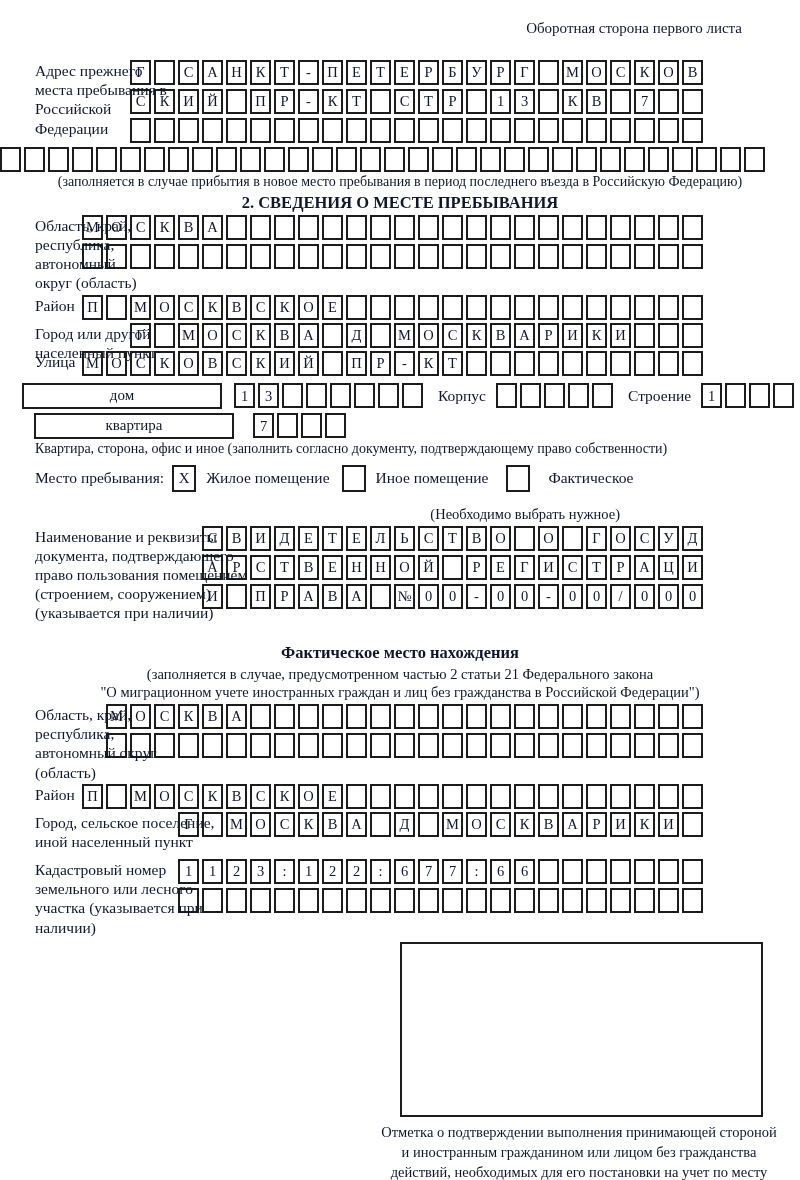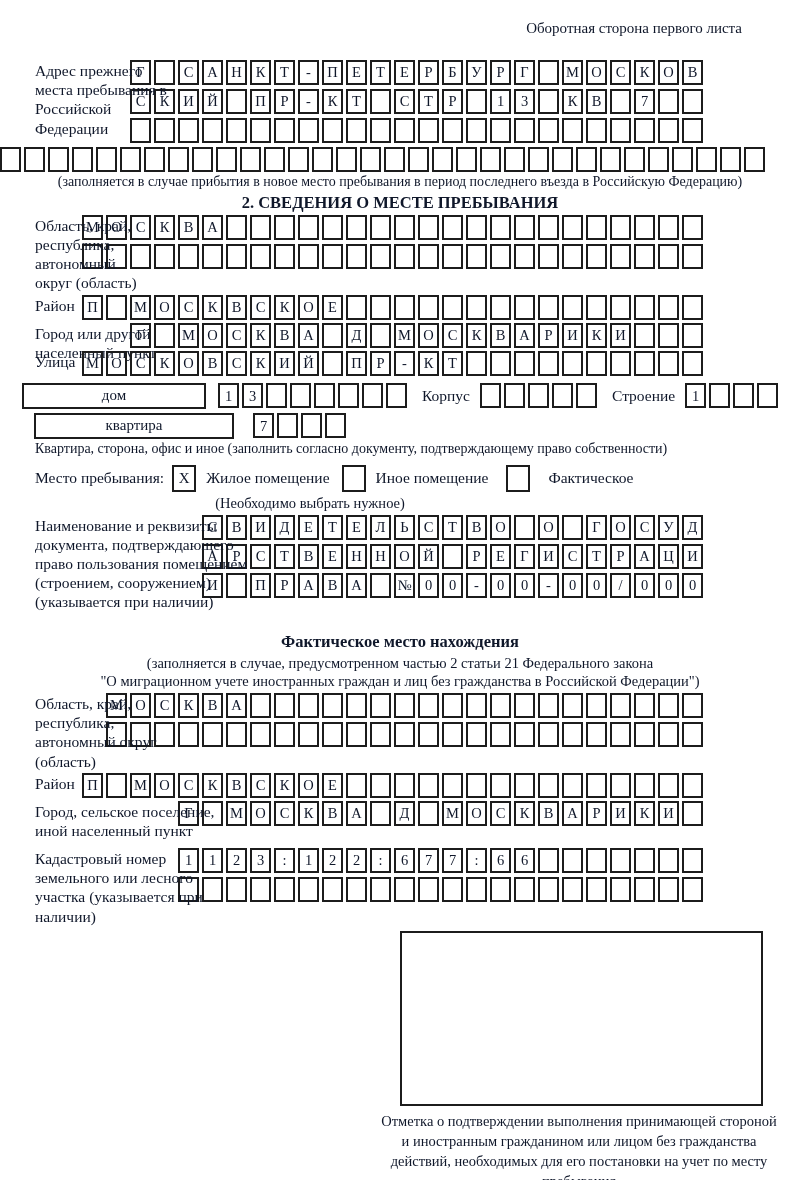--- a/index.html
+++ b/index.html
@@ -18,30 +18,30 @@
   .full-row { margin-top:4px; }
 
   .caption { width:800px; text-align:center; font-size:14px; line-height:1.2; }
   .section-title { width:800px; text-align:center; font-weight:bold; font-size:16.5px; }
 
   .prev-block { margin-top:23px; }
 
   .house-row { display:flex; align-items:center; margin:6px 0 0 22px; gap:3px; }
   .label-box { border:2px solid #1c1c1c; height:26px; display:flex; align-items:center;
                justify-content:center; font-size:15px; }
-  .house-box { width:184px; margin-right:9px; }
+  .house-box { width:200px; margin-right:9px; }
   .apt-box { width:200px; margin-right:9px; }
   .inline-label { font-size:15.5px; margin:0 7px 0 12px; white-space:nowrap; }
   .apt-row { display:flex; align-items:center; margin:4px 0 0 34px; gap:10px; }
 
   .stay-row { display:flex; align-items:center; margin:7px 0 0 35px; font-size:15.5px; }
   .checkbox { width:24px; height:27px; border:2px solid #1c1c1c; display:flex;
               align-items:center; justify-content:center; font-size:15px; flex:0 0 auto; }
   .stay-row .lbl { margin:0 12px 0 10px; white-space:nowrap; }
-  .hint { width:620px; text-align:center; font-size:14.5px; margin-top:3px; }
+  .hint { width:620px; text-align:right; font-size:14.5px; margin-top:14px; }
 
   .fact-caption { width:800px; text-align:center; font-size:14.5px; line-height:1.25; }
 
   .stamp-box { margin:7px 0 0 400px; width:363px; height:175px; border:2px solid #1c1c1c; }
   .stamp-caption { margin:5px 0 0 378px; width:402px; text-align:center;
                    font-size:14.5px; line-height:1.38; }
 
   .mt2 { margin-top:2px; } .mt3 { margin-top:3px; }
   .h-region { min-height:80px; } .h-row { min-height:26px; }
   .cad-grids { margin-top:21px; }

